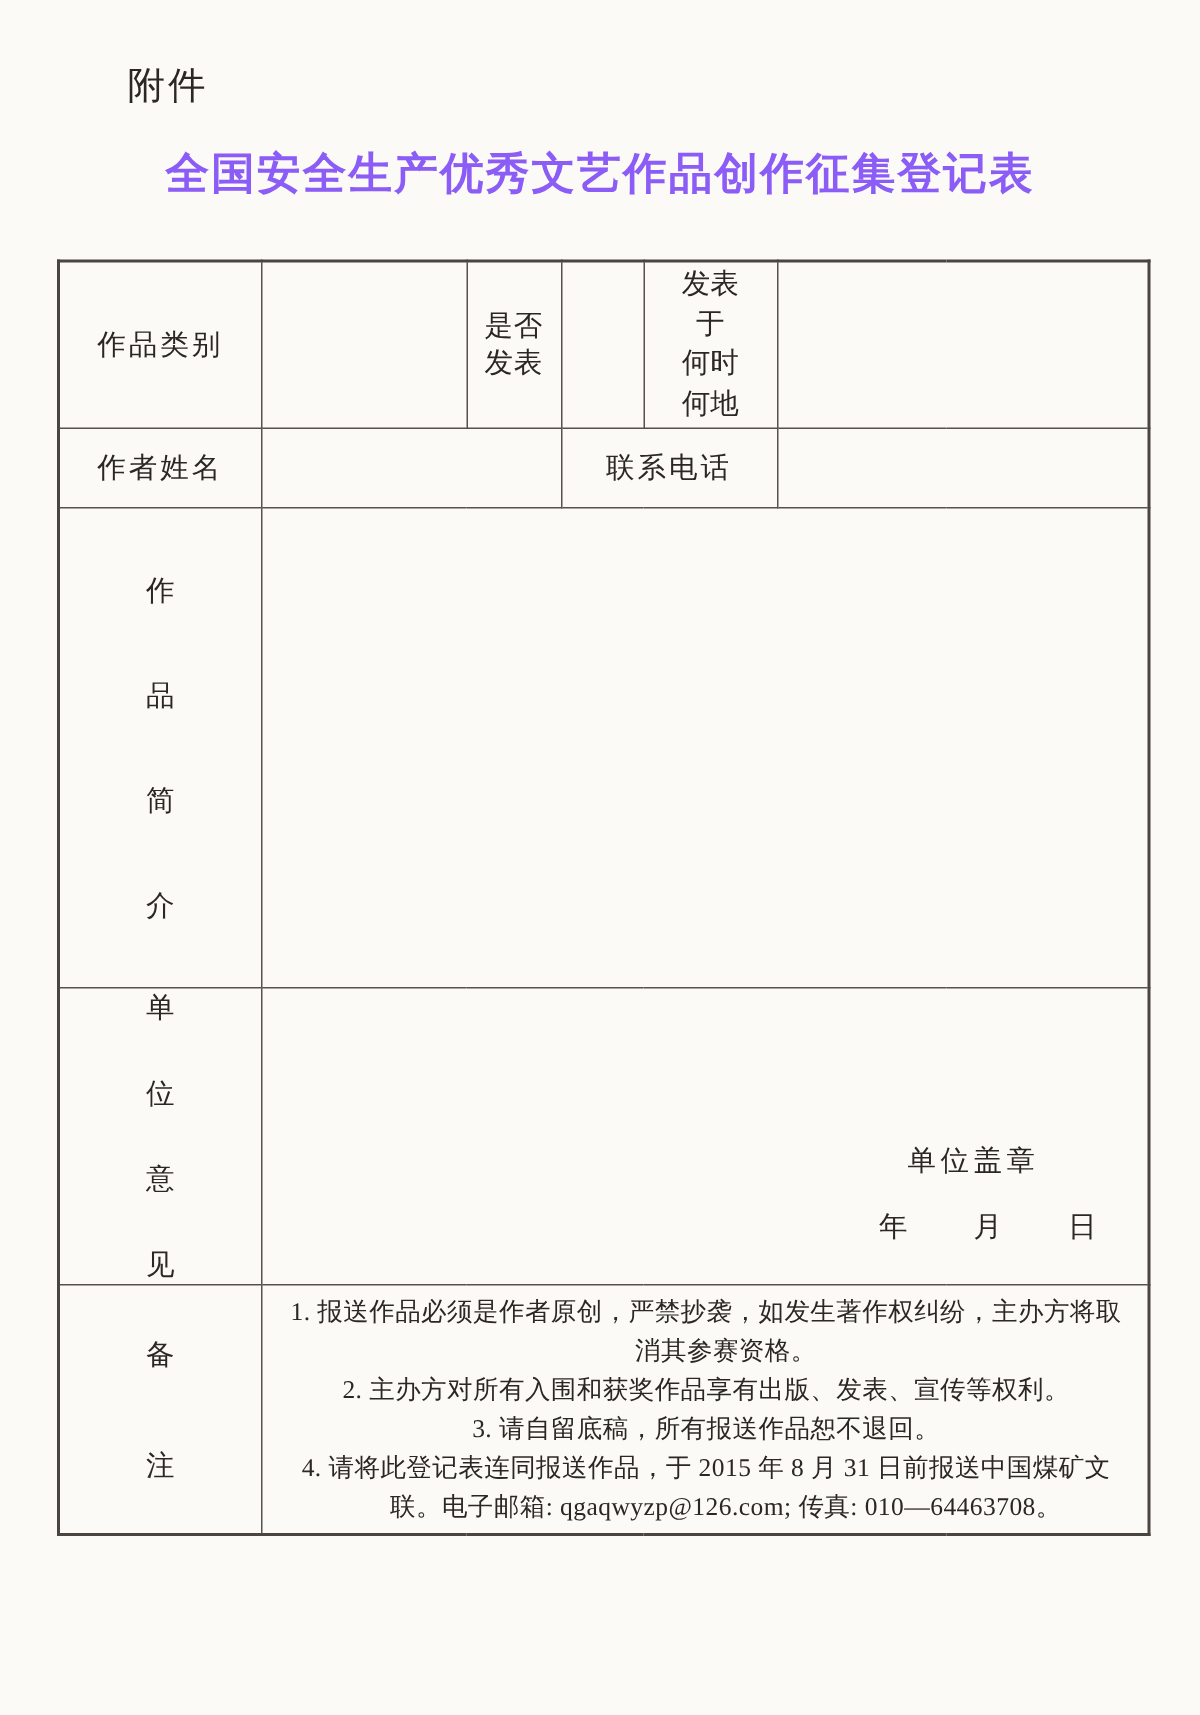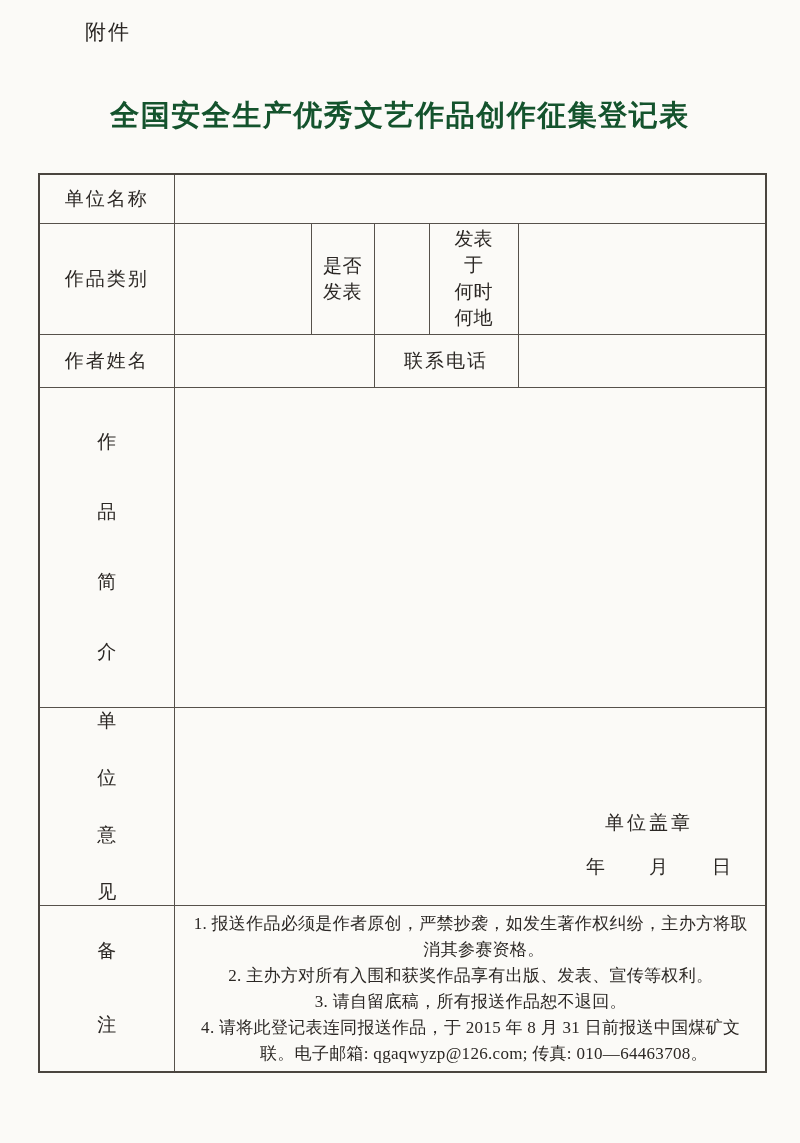--- a/index.html
+++ b/index.html
@@ -8,28 +8,28 @@
     width: 800px; height: 1143px;
     background: #fbfaf7;
     font-family: "Liberation Serif", "DejaVu Serif", serif;
     color: #2b2724;
     position: relative;
     overflow: hidden;
   }
   .page { position: absolute; inset: 0; }
 
   .attachment {
-    position: absolute; left: 85px; top: 18px;
-    font-size: 21px; letter-spacing: 2px; font-weight: 500;
+    position: absolute; left: 85px; top: 40px;
+    font-size: 25px; letter-spacing: 2px; font-weight: 500;
   }
   .doc-title {
     position: absolute; left: 0; right: 0; top: 96px;
     text-align: center;
     font-size: 29px; font-weight: bold; letter-spacing: 1.5px;
-    color: #14532d;
+    color: #8b5cf6;
   }
 
   table.form {
     position: absolute; left: 38px; top: 173px;
     width: 727px;
     border-collapse: collapse;
     table-layout: fixed;
   }
   table.form td {
     border: 1.5px solid #56514b;
@@ -90,24 +90,20 @@
       <col style="width:135px">
         <col style="width:137px">
         <col style="width:63px">
       <col style="width:55px">
         <col style="width:89px">
         <col style="width:113px">
         <col style="width:135px">
     </colgroup>
 
     <tbody>
-        <tr style="height:49px;">
-      <td class="lbl">单位名称</td>
-      <td colspan="6"></td>
-    </tr>
 
 
 
     <tr style="height:49px;">
       <td class="lbl">作品类别</td>
       <td></td>
       <td class="lbl-sm">
         <div>是否</div>
         <div>发表</div>
       </td>

